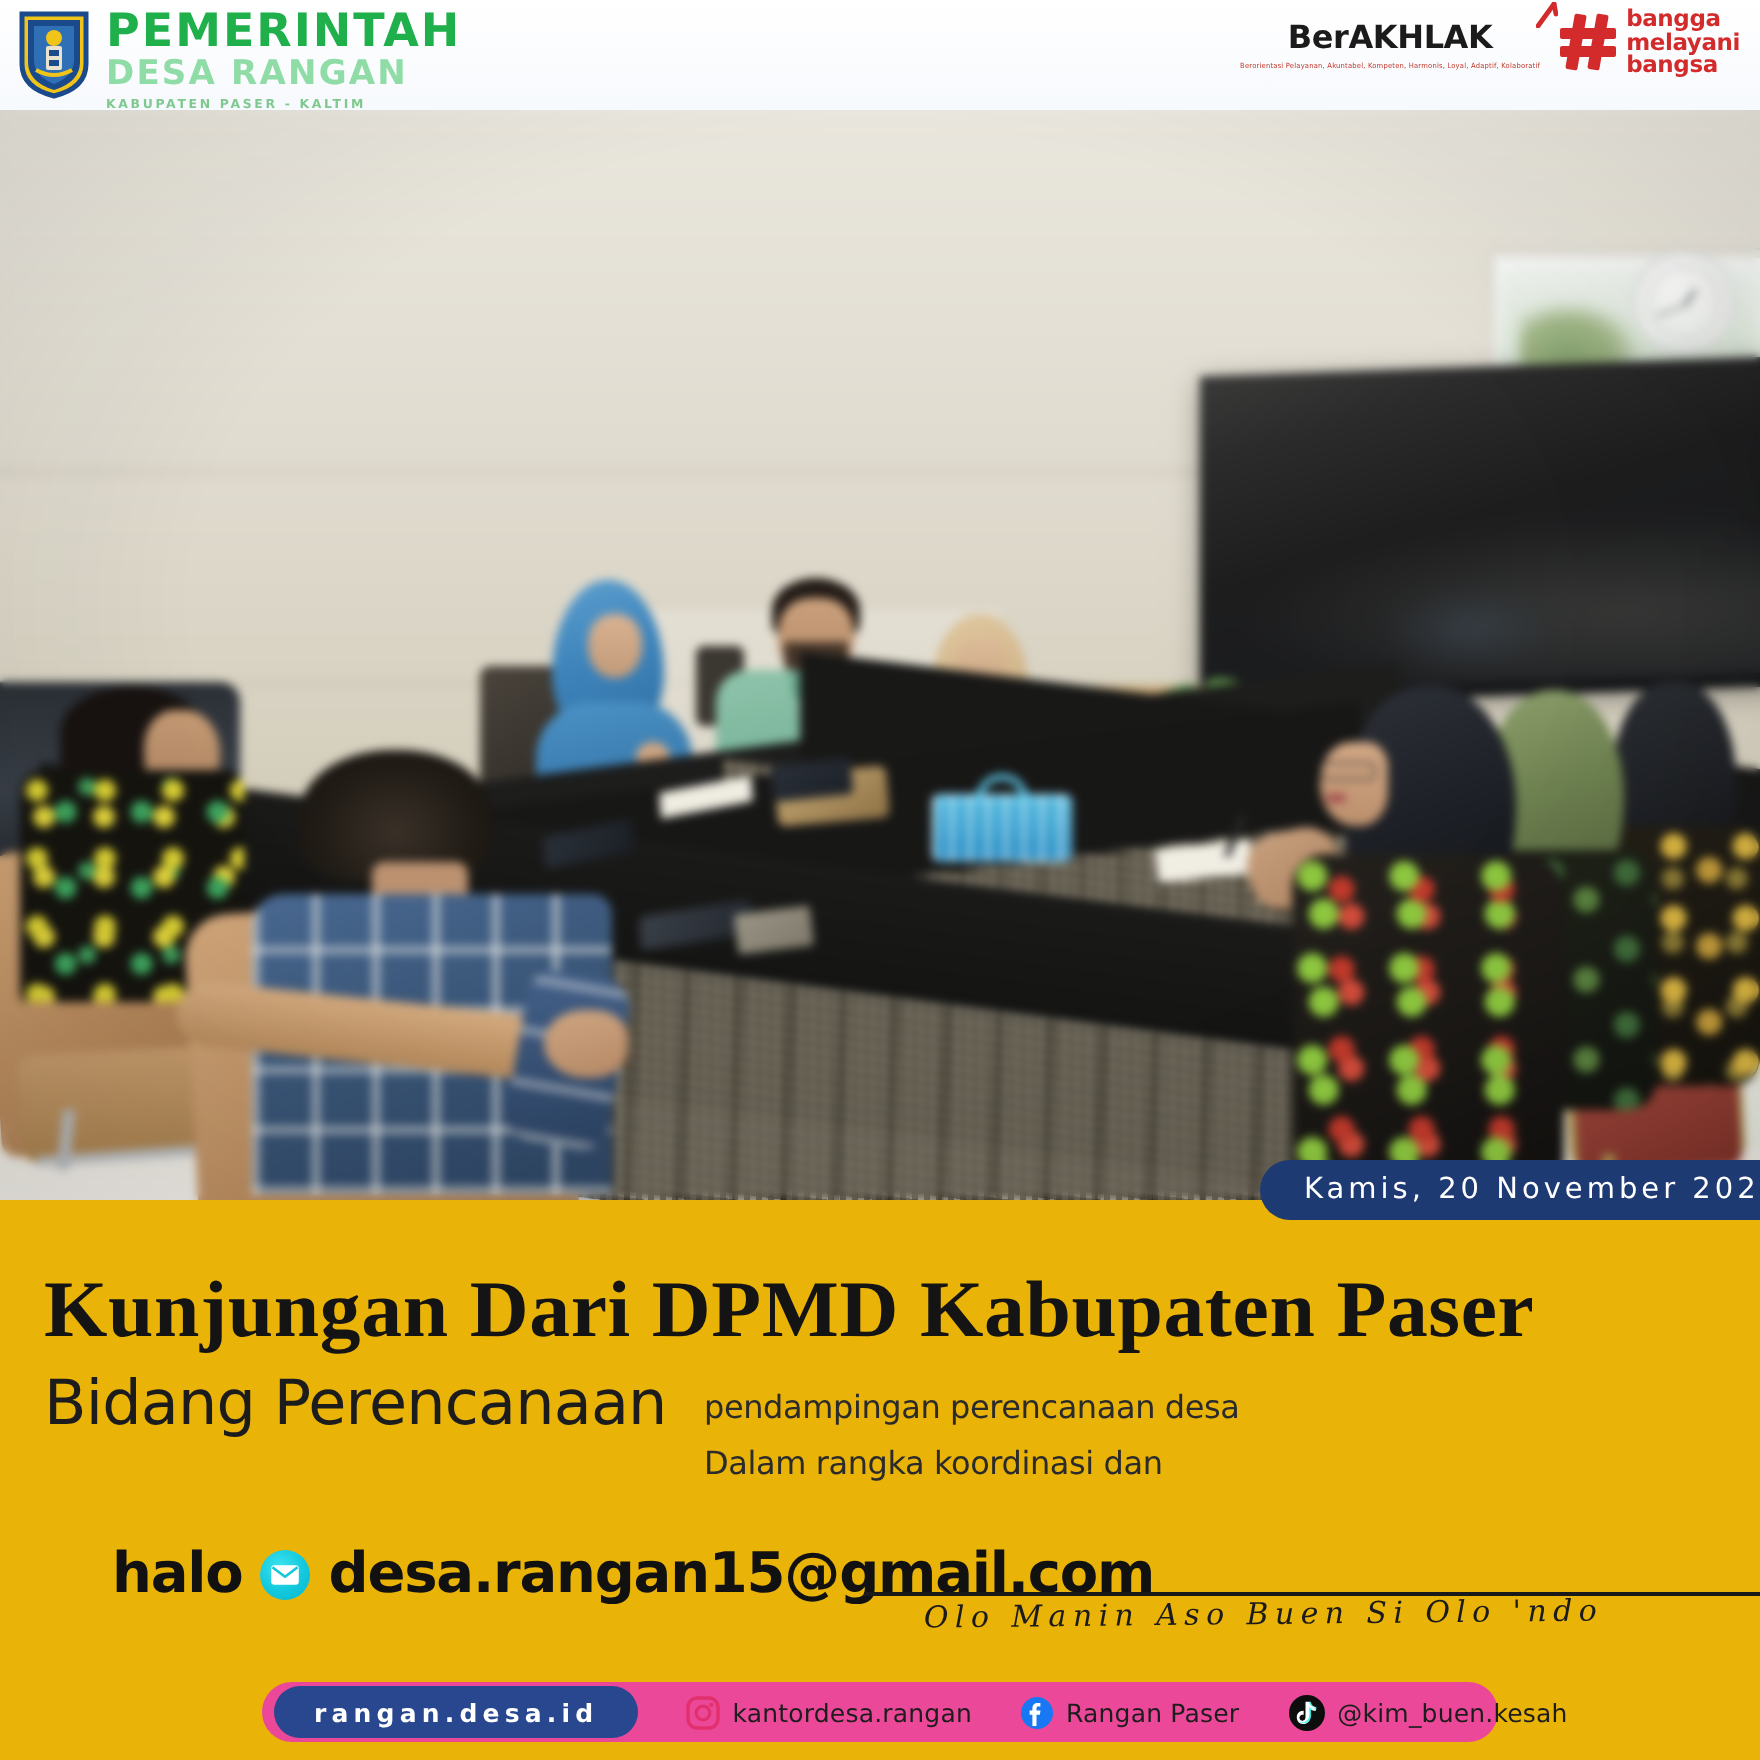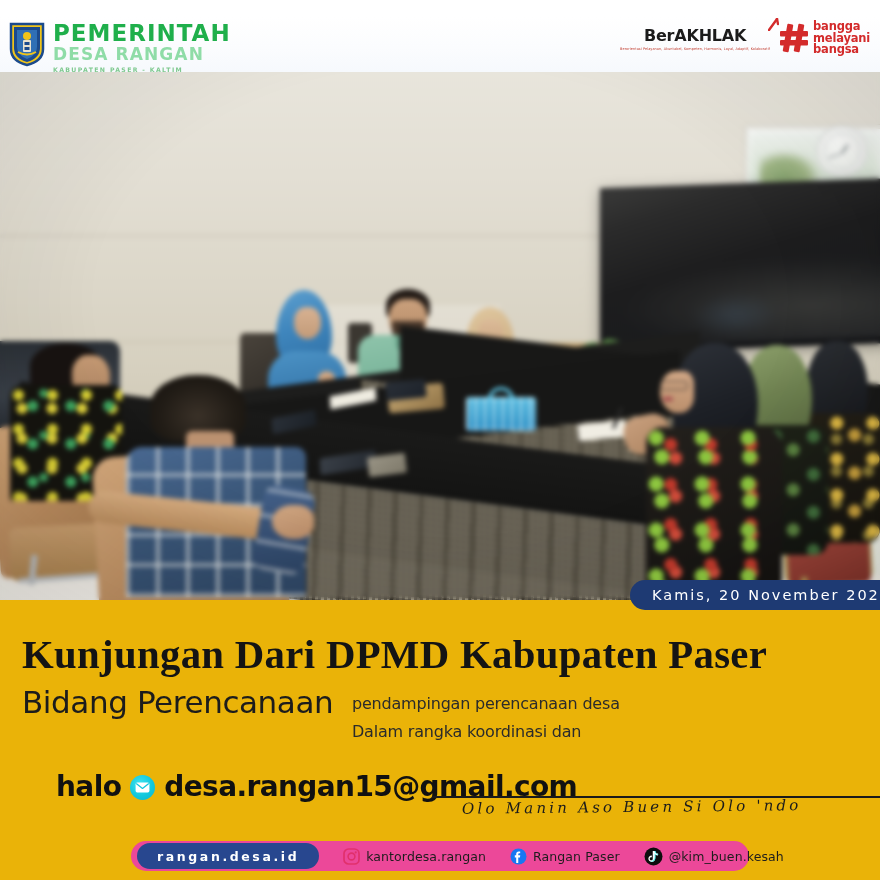--- a/index.html
+++ b/index.html
@@ -11,21 +11,21 @@
     overflow: hidden;
   }
   .poster {
     position: relative;
     width: 880px; height: 880px;
     background: #ffffff;
   }
 
   
   .header {
-    position: absolute; left: 0; top: 17px;
+    position: absolute; left: 0; top: 0;
     width: 880px; height: 55px;
     background: linear-gradient(180deg,#ffffff 0%, #fbfcfe 55%, #f6f9fd 100%);
     z-index: 20;
   }
   .brand-left {
     position: absolute; left: 8px; top: 2px;
     display: flex; align-items: flex-start; gap: 7px;
   }
   .crest {
     position: relative;

